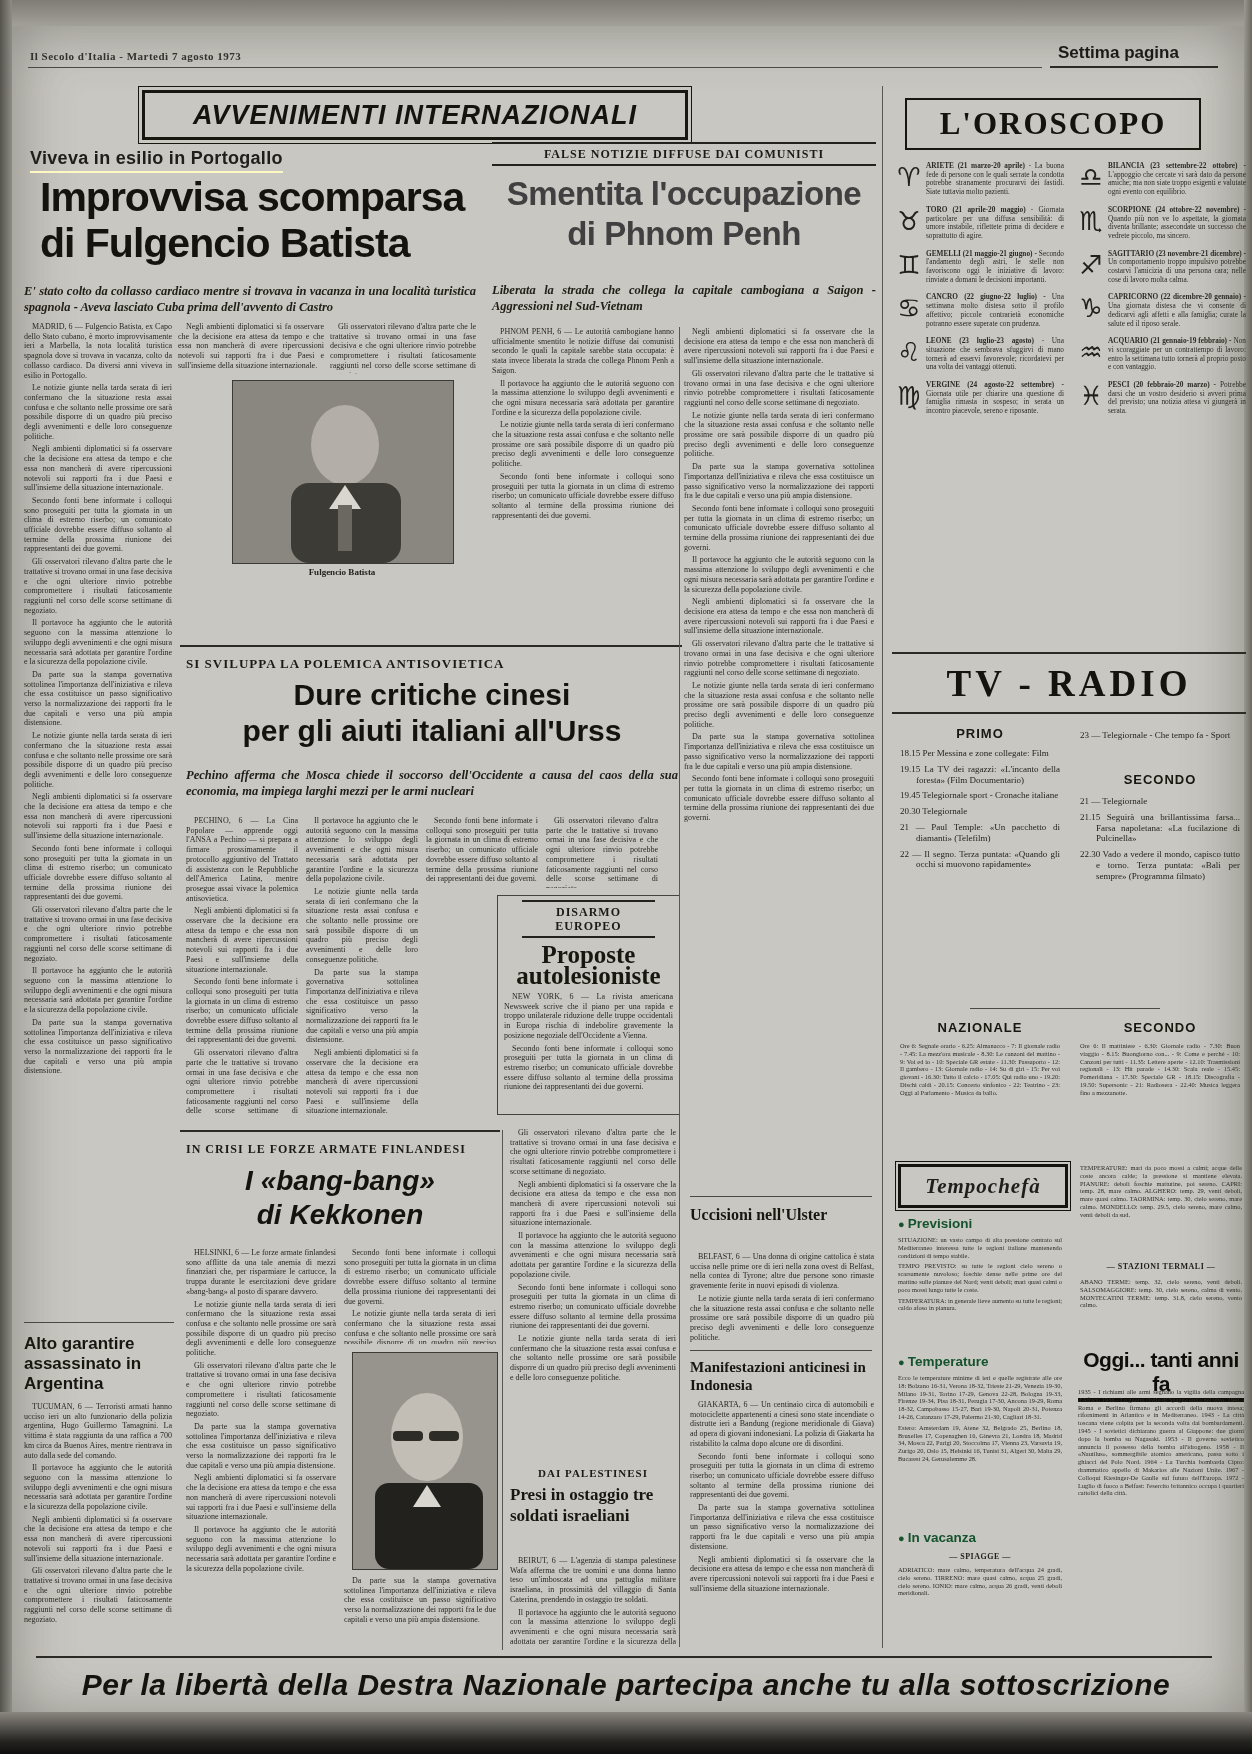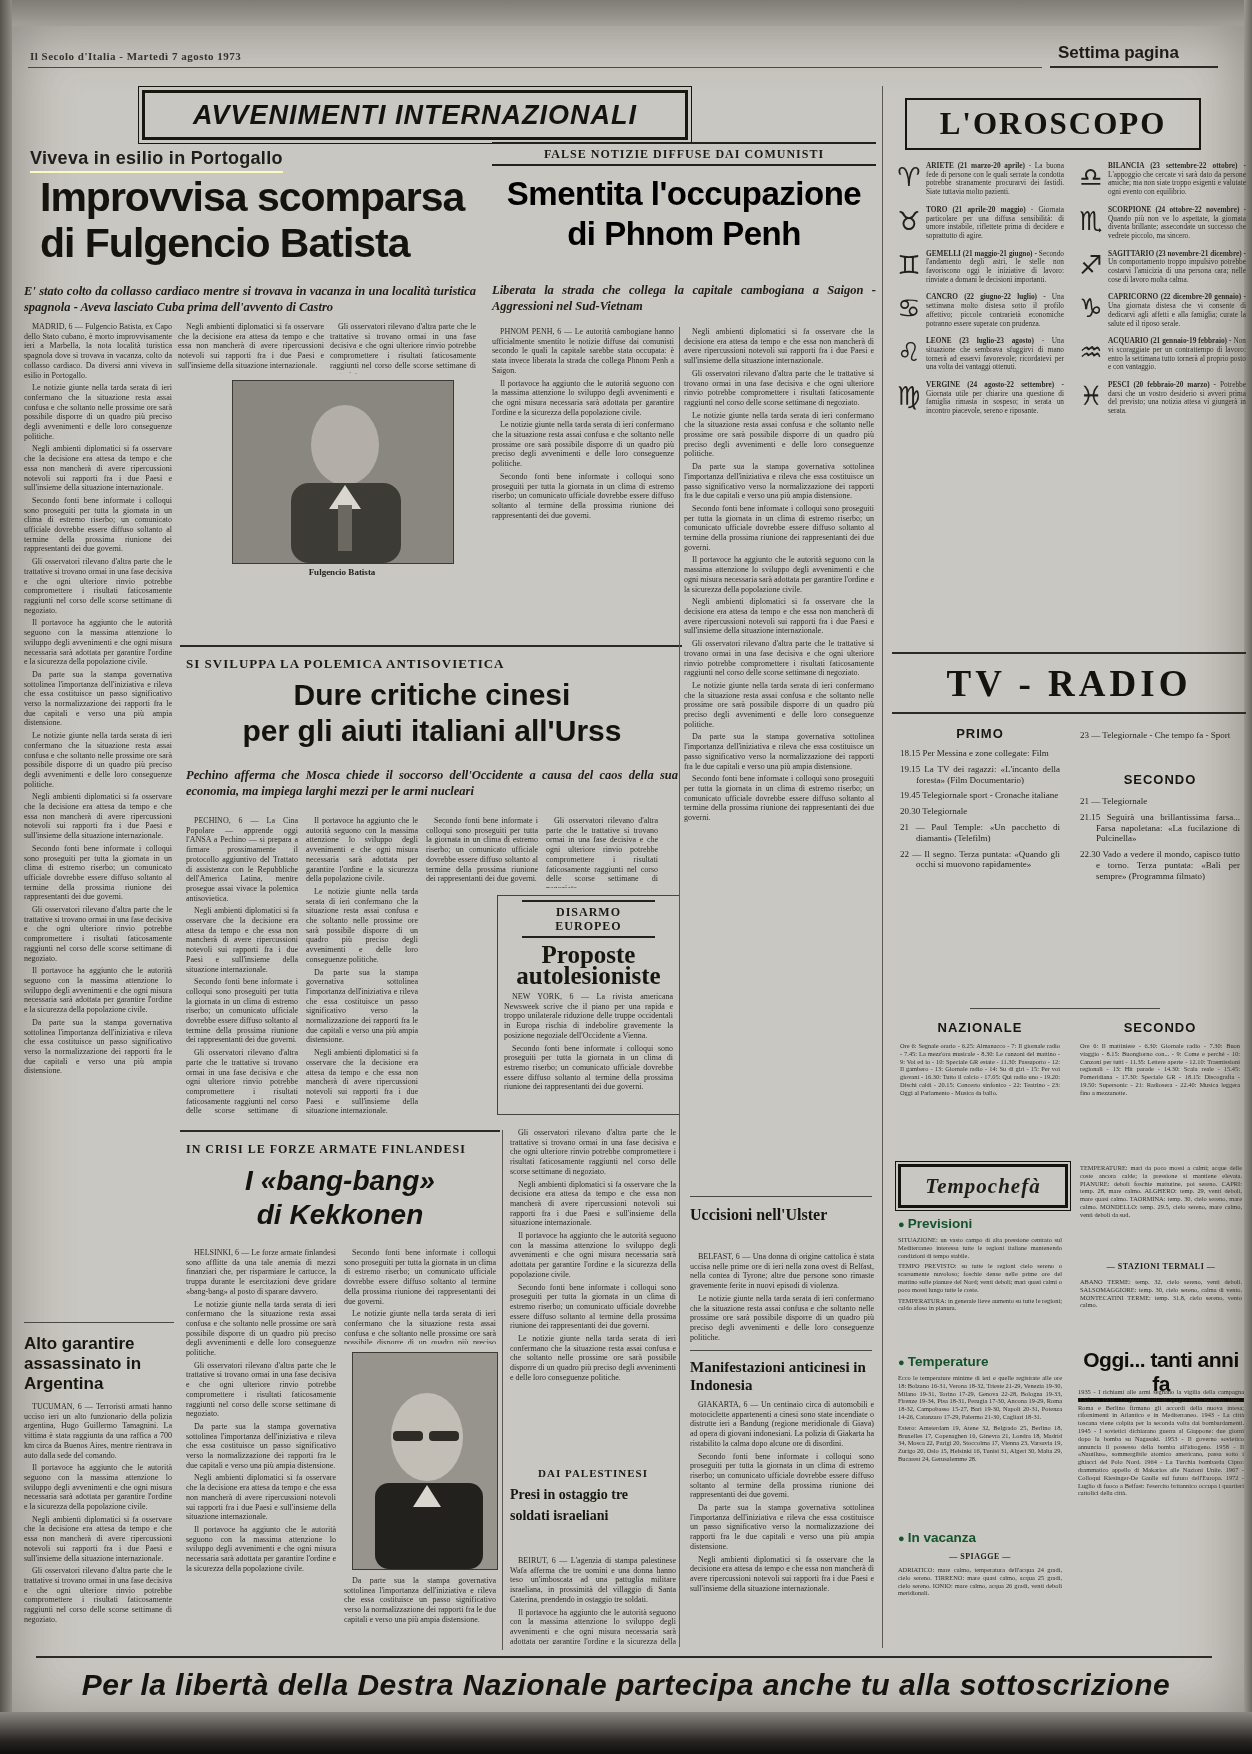--- a/index.html
+++ b/index.html
@@ -20,21 +20,21 @@
   .masthead-left{font:700 11px/13px "Liberation Serif",serif;letter-spacing:.5px;color:#34322c;}
   .masthead-right{font:800 17px/18px "Liberation Sans",sans-serif;color:#1c1b17;}
 
   .banner-box{border:3px solid #17160f;outline:1px solid #17160f;outline-offset:3px;
               display:flex;align-items:center;justify-content:center;background:#c9c7c1;}
   .banner-box span{font:800 italic 27px "Liberation Sans",sans-serif;letter-spacing:1px;color:#14130e;}
 
   .kicker-big{font:800 18px "Liberation Sans",sans-serif;border-bottom:2px solid #fef9c3;
               display:inline-block;padding-bottom:2px;letter-spacing:.3px;}
   .headline-xl{font:800 41px/43px "Liberation Sans",sans-serif;letter-spacing:-1px;color:#14130e;}
-  .headline-l{font:800 33px/35px "Liberation Sans",sans-serif;letter-spacing:-.5px;text-align:center;color:#000000;}
+  .headline-l{font:800 33px/35px "Liberation Sans",sans-serif;letter-spacing:-.5px;text-align:center;color:#404040;}
   .headline-m{font:800 30px/33px "Liberation Sans",sans-serif;text-align:center;color:#14130e;}
   .headline-it{font:800 italic 28px/30px "Liberation Sans",sans-serif;text-align:center;color:#14130e;}
   .subhead{font:700 italic 12.5px/15.5px "Liberation Serif",serif;text-align:justify;color:#222018;}
   .kicker-box{font:700 12px/14px "Liberation Serif",serif;text-align:center;letter-spacing:1px;
               border-top:2px solid #23221c;border-bottom:2px solid #23221c;padding:3px 0;color:#1c1b15;}
   .kicker-plain{font:700 13px/15px "Liberation Serif",serif;letter-spacing:1px;color:#1c1b15;}
   .sec-head{font:700 16px/18px "Liberation Serif",serif;color:#17160f;}
   .sec-head-sans{font:800 17px/20px "Liberation Sans",sans-serif;color:#17160f;}
 
   .bodycol{font:400 8px/9.7px "Liberation Serif",serif;text-align:justify;overflow:hidden;color:#2a2822;}
@@ -219,21 +219,21 @@
 
   <div class="vrule" style="left:502px;top:1130px;height:520px;"></div>
   <div class="abs bodycol" style="left:510px;top:1128px;width:166px;height:330px;">
     <p>Gli osservatori rilevano d'altra parte che le trattative si trovano ormai in una fase decisiva e che ogni ulteriore rinvio potrebbe compromettere i risultati faticosamente raggiunti nel corso delle scorse settimane di negoziato.</p>
     <p>Negli ambienti diplomatici si fa osservare che la decisione era attesa da tempo e che essa non mancherà di avere ripercussioni notevoli sui rapporti fra i due Paesi e sull'insieme della situazione internazionale.</p>
     <p>Il portavoce ha aggiunto che le autorità seguono con la massima attenzione lo sviluppo degli avvenimenti e che ogni misura necessaria sarà adottata per garantire l'ordine e la sicurezza della popolazione civile.</p>
     <p>Secondo fonti bene informate i colloqui sono proseguiti per tutta la giornata in un clima di estremo riserbo; un comunicato ufficiale dovrebbe essere diffuso soltanto al termine della prossima riunione dei rappresentanti dei due governi.</p>
     <p>Le notizie giunte nella tarda serata di ieri confermano che la situazione resta assai confusa e che soltanto nelle prossime ore sarà possibile disporre di un quadro più preciso degli avvenimenti e delle loro conseguenze politiche.</p>
   </div>
   <div class="abs kicker-plain" style="left:510px;top:1466px;font-size:11px;text-align:center;width:166px;">DAI PALESTINESI</div>
-  <div class="abs sec-head" style="left:510px;top:1484px;width:150px;font-size:14px;line-height:21px;">Presi in ostaggio tre soldati israeliani</div>
+  <div class="abs sec-head" style="left:510px;top:1484px;width:150px;font-size:17px;line-height:21px;">Presi in ostaggio tre soldati israeliani</div>
   <div class="abs bodycol" style="left:510px;top:1556px;width:166px;height:88px;">
     <p>BEIRUT, 6 — L'agenzia di stampa palestinese Wafa afferma che tre uomini e una donna hanno teso un'imboscata ad una pattuglia militare israeliana, in prossimità del villaggio di Santa Caterina, prendendo in ostaggio tre soldati.</p>
     <p>Il portavoce ha aggiunto che le autorità seguono con la massima attenzione lo sviluppo degli avvenimenti e che ogni misura necessaria sarà adottata per garantire l'ordine e la sicurezza della popolazione civile.</p>
   </div>
 
   <div class="vrule" style="left:679px;top:327px;height:1320px;"></div>
   <div class="hrule thin" style="left:690px;top:1196px;width:182px;"></div>
   <div class="abs sec-head" style="left:690px;top:1206px;width:150px;">Uccisioni nell'Ulster</div>
   <div class="abs bodycol" style="left:690px;top:1252px;width:184px;height:92px;">
     <p>BELFAST, 6 — Una donna di origine cattolica è stata uccisa nelle prime ore di ieri nella zona ovest di Belfast, nella contea di Tyrone; altre due persone sono rimaste gravemente ferite in nuovi episodi di violenza.</p>

